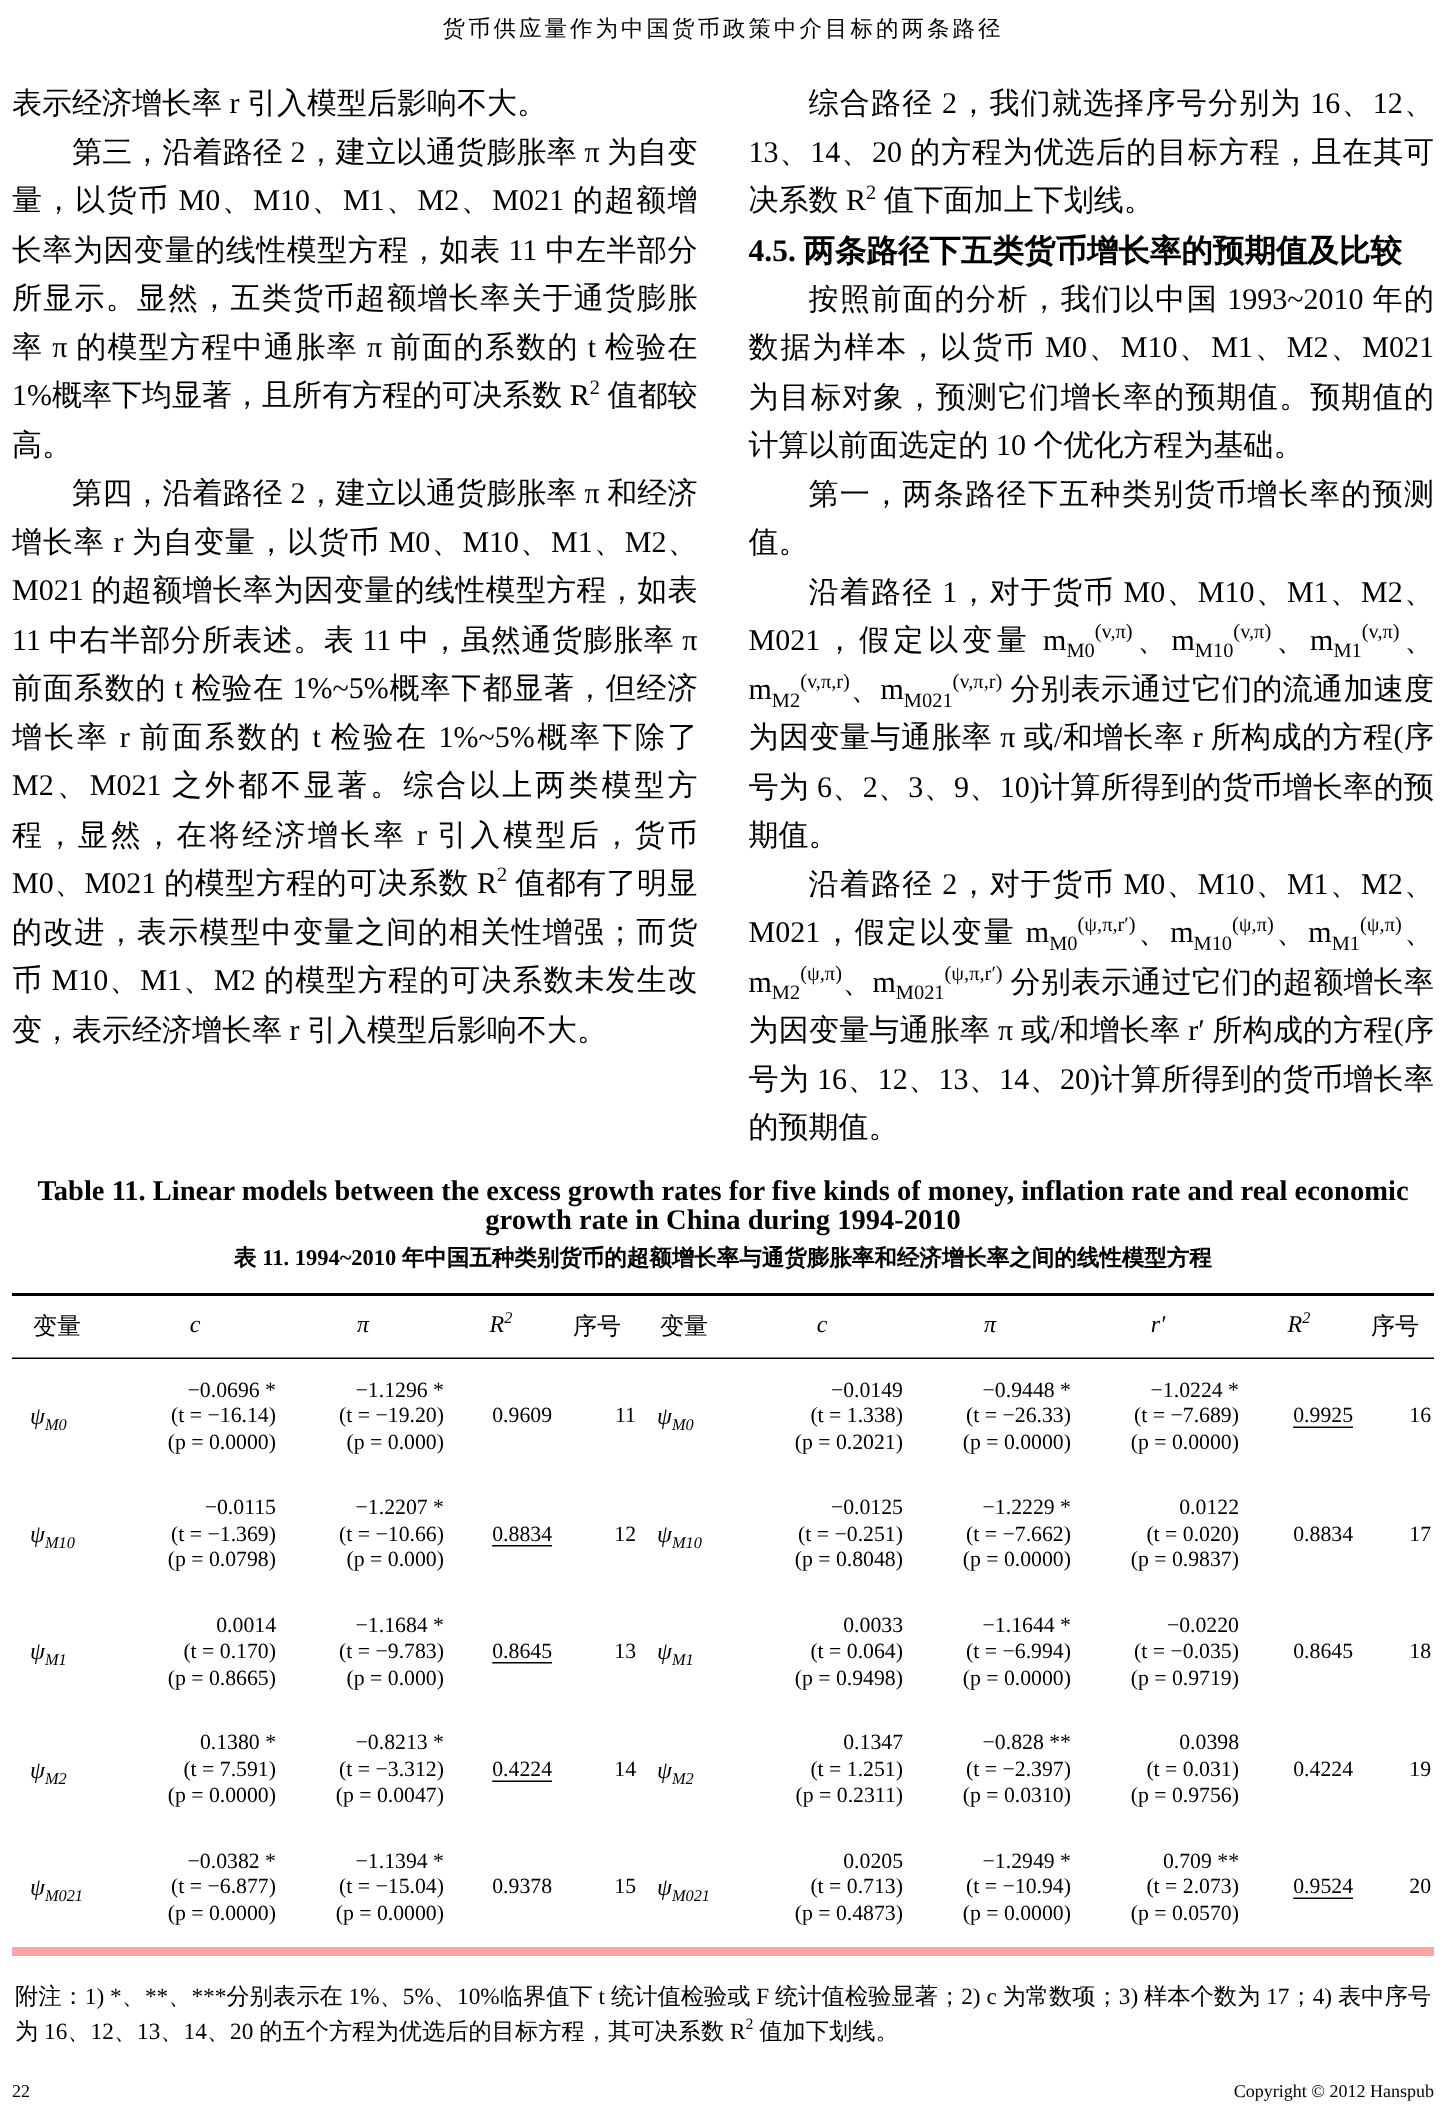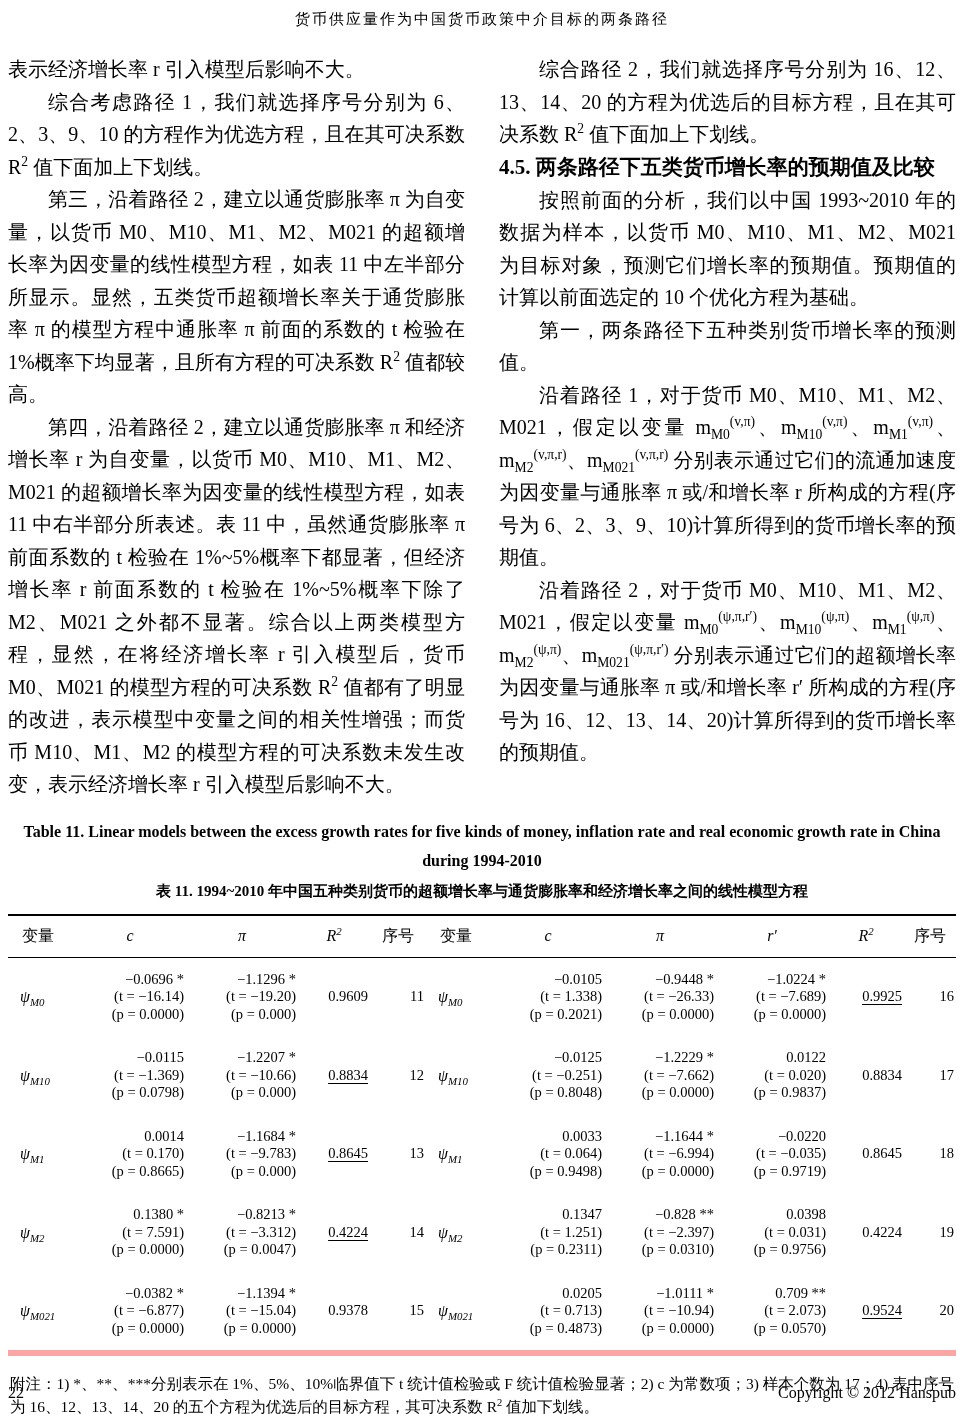--- a/index.html
+++ b/index.html
@@ -19,56 +19,55 @@
     font-size: 20px; line-height: 32.5px; text-align: justify;
   }
   .col p { margin: 0; text-indent: 2em; }
   .col p.noindent { text-indent: 0; }
   .section-heading {
     font-size: 21px; font-weight: bold; line-height: 33px; margin: 0;
     padding-left: 2.3em; text-indent: -2.3em; text-align: left;
   }
   sup, sub { font-size: 68%; line-height: 0; }
   .table-captions { margin-top: 16px; text-align: center; font-weight: bold; }
-  .caption-en { font-size: 16px; line-height: 29px; padding: 0 6px; }
+  .caption-en { font-size: 19px; line-height: 19px; padding: 0 6px; }
   .caption-zh { font-size: 15px; line-height: 22px; margin-top: 5px; }
   table.data-table {
     width: 948px; margin: 12px auto 0 auto; border-collapse: collapse; table-layout: fixed;
     border-top: 2px solid #000; border-bottom: 6px solid #fca5a5;
     font-size: 14.5px;
   }
   table.data-table thead tr { border-bottom: 1px solid #000; }
   th { font-weight: normal; font-size: 16px; padding: 10px 2px; text-align: center; }
   th.ital { font-style: italic; }
   th.var-head { text-align: left; padding-left: 14px; }
   td { text-align: right; vertical-align: middle; padding: 13px 2px; line-height: 17.5px; }
   td div { white-space: nowrap; }
   td.var-cell { text-align: left; padding-left: 12px; font-style: italic; font-size: 16px; }
   .underlined { text-decoration: underline; text-underline-offset: 3px; }
   .footnote {
     margin: 16px 2px 0 2px; font-size: 15.5px; line-height: 23px; text-align: justify;
   }
   .page-footer {
     position: absolute; left: 8px; right: 8px; bottom: 12px;
-    display: flex; justify-content: space-between; font-size: 16px;
+    display: flex; justify-content: space-between; font-size: 12px;
   }
 </style>
 </head>
 <body>
 
 <div class="page">
 
   <div class="page-header">
     <span>货币供应量作为中国货币政策中介目标的两条路径</span>
   </div>
 
   <div class="columns">
     <div class="col">
       <p class="noindent">表示经济增长率 r 引入模型后影响不大。</p>
-      <p>综合考虑路径 1，我们就选择序号分别为 6、2、3、9、10 的方程作为优选方程，且在其可决系数 R<sup>2</sup> 值下面加上下划线。</p>
       <p>第三，沿着路径 2，建立以通货膨胀率 π 为自变量，以货币 M0、M10、M1、M2、M021 的超额增长率为因变量的线性模型方程，如表 11 中左半部分所显示。显然，五类货币超额增长率关于通货膨胀率 π 的模型方程中通胀率 π 前面的系数的 t 检验在 1%概率下均显著，且所有方程的可决系数 R<sup>2</sup> 值都较高。</p>
       <p>第四，沿着路径 2，建立以通货膨胀率 π 和经济增长率 r 为自变量，以货币 M0、M10、M1、M2、M021 的超额增长率为因变量的线性模型方程，如表 11 中右半部分所表述。表 11 中，虽然通货膨胀率 π 前面系数的 t 检验在 1%~5%概率下都显著，但经济增长率 r 前面系数的 t 检验在 1%~5%概率下除了 M2、M021 之外都不显著。综合以上两类模型方程，显然，在将经济增长率 r 引入模型后，货币 M0、M021 的模型方程的可决系数 R<sup>2</sup> 值都有了明显的改进，表示模型中变量之间的相关性增强；而货币 M10、M1、M2 的模型方程的可决系数未发生改变，表示经济增长率 r 引入模型后影响不大。</p>
     </div>
     <div class="col">
       <p>综合路径 2，我们就选择序号分别为 16、12、13、14、20 的方程为优选后的目标方程，且在其可决系数 R<sup>2</sup> 值下面加上下划线。</p>
       <h2 class="section-heading">4.5. 两条路径下五类货币增长率的预期值及比较</h2>
       <p>按照前面的分析，我们以中国 1993~2010 年的数据为样本，以货币 M0、M10、M1、M2、M021 为目标对象，预测它们增长率的预期值。预期值的计算以前面选定的 10 个优化方程为基础。</p>
       <p>第一，两条路径下五种类别货币增长率的预测值。</p>
       <p>沿着路径 1，对于货币 M0、M10、M1、M2、M021，假定以变量 m<sub>M0</sub><sup>(v,π)</sup>、m<sub>M10</sub><sup>(v,π)</sup>、m<sub>M1</sub><sup>(v,π)</sup>、m<sub>M2</sub><sup>(v,π,r)</sup>、m<sub>M021</sub><sup>(v,π,r)</sup> 分别表示通过它们的流通加速度为因变量与通胀率 π 或/和增长率 r 所构成的方程(序号为 6、2、3、9、10)计算所得到的货币增长率的预期值。</p>
       <p>沿着路径 2，对于货币 M0、M10、M1、M2、M021，假定以变量 m<sub>M0</sub><sup>(ψ,π,r′)</sup>、m<sub>M10</sub><sup>(ψ,π)</sup>、m<sub>M1</sub><sup>(ψ,π)</sup>、m<sub>M2</sub><sup>(ψ,π)</sup>、m<sub>M021</sub><sup>(ψ,π,r′)</sup> 分别表示通过它们的超额增长率为因变量与通胀率 π 或/和增长率 r′ 所构成的方程(序号为 16、12、13、14、20)计算所得到的货币增长率的预期值。</p>
@@ -127,21 +126,21 @@
           <td>
             <div>0.9609</div>
           </td>
           <td>
             <div>11</div>
           </td>
           <td class="var-cell">
             <div>ψ<sub>M0</sub></div>
           </td>
           <td>
-            <div>−0.0105</div>
+            <div>−0.0149</div>
             <div>(t = 1.338)</div>
             <div>(p = 0.2021)</div>
           </td>
           <td>
             <div>−0.9448 *</div>
             <div>(t = −26.33)</div>
             <div>(p = 0.0000)</div>
           </td>
           <td>
             <div>−1.0224 *</div>
@@ -312,21 +311,21 @@
           </td>
           <td class="var-cell">
             <div>ψ<sub>M021</sub></div>
           </td>
           <td>
             <div>0.0205</div>
             <div>(t = 0.713)</div>
             <div>(p = 0.4873)</div>
           </td>
           <td>
-            <div>−1.0111 *</div>
+            <div>−1.2949 *</div>
             <div>(t = −10.94)</div>
             <div>(p = 0.0000)</div>
           </td>
           <td>
             <div>0.709 **</div>
             <div>(t = 2.073)</div>
             <div>(p = 0.0570)</div>
           </td>
           <td>
             <div class="underlined">0.9524</div>

